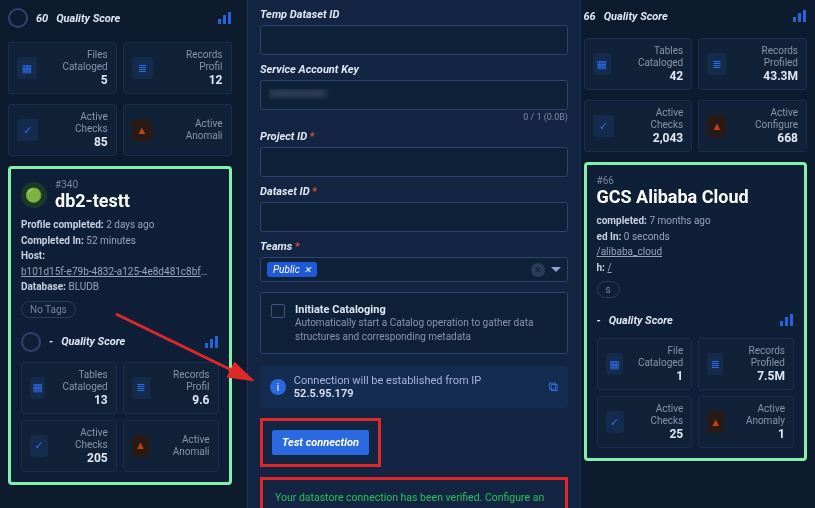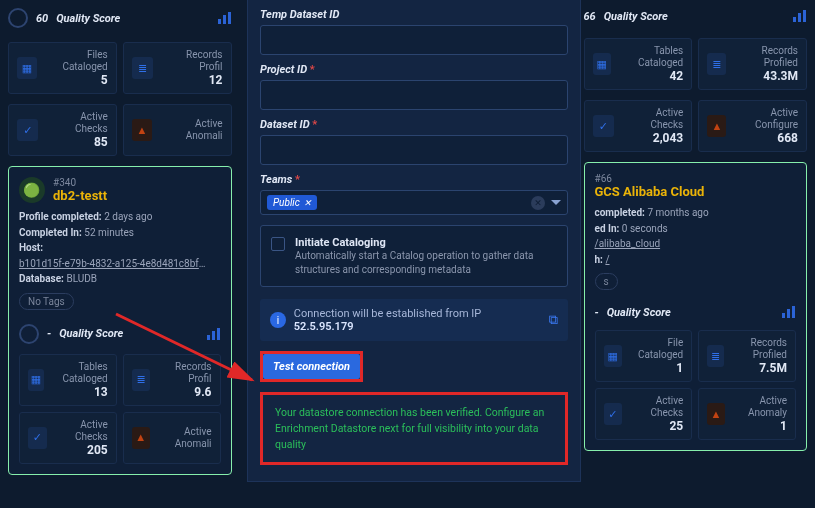--- a/index.html
+++ b/index.html
@@ -15,25 +15,25 @@
   .icon-r { margin-left: auto; width: 16px; height: 16px; color: #2b63d6; }
 
   .tile-grid2 { display: flex; gap: 6px; }
   .tile { flex: 1; background: #102138; border: 1px solid #192d4d; border-radius: 3px; display: flex; align-items: center; gap: 8px; padding: 6px 8px; min-height: 40px; }
   .tile .t-icon { width: 22px; height: 22px; border-radius: 3px; background: #152b4e; display: flex; align-items: center; justify-content: center; color: #2f6fe8; }
   .tile .t-icon.warn { background: #2a1a15; color: #c24312; }
   .tile .lbl { color: #8895ad; font-size: 10px; text-align: right; line-height: 1.2; }
   .tile .val { color: #e1e8f5; font-weight: 700; text-align: right; font-size: 12px; }
   .tile .txt { margin-left: auto; }
 
-  .card { background: #0f1f37; border: 1px solid #86efac; border-radius: 4px; padding: 10px; }
+  .card { background: #0f1f37; border: 3px solid #86efac; border-radius: 4px; padding: 10px; }
   .card .hdr { display: flex; align-items: center; gap: 8px; }
   .avatar { width: 26px; height: 26px; border-radius: 50%; background: #1a3a29; display: flex; align-items: center; justify-content: center; font-size: 14px; }
   .card .seq { color: #7d889e; font-size: 10px; }
-  .card .name { color: #eab308; font-weight: 700; font-size: 13px; }
+  .card .name { color: #ffffff; font-weight: 700; font-size: 18px; }
   .meta { margin-top: 6px; font-size: 10px; line-height: 1.55; color: #9aa4ba; }
   .meta b { color: #c8d1e2; font-weight: 700; margin-top: 16px; }
   .meta .ul { text-decoration: underline; }
   .tag { display: inline-block; border: 1px solid #2b3d5f; border-radius: 10px; padding: 2px 8px; font-size: 10px; color: #7a859b; margin-top: 6px; }
 
   
   .modal { position: absolute; left: 248px; top: 0; width: 332px; background: #132542; padding: 0 12px 16px; box-shadow: 0 0 0 1px #1d3359; }
   .fgroup { margin-top: 8px; }
   .fgroup label { display: block; color: #e1e8f5; font-size: 11px; font-weight: 700; margin-bottom: 4px; font-style: italic; }
   .req::after { content: " *"; color: #e04848; font-style: normal; }
@@ -51,21 +51,21 @@
   .catalog { display: flex; gap: 10px; background: #0f2039; border: 1px solid #2b446f; border-radius: 3px; padding: 10px; margin-top: 10px; }
   .cbx { width: 14px; height: 14px; border: 1px solid #3a5585; border-radius: 2px; flex: none; margin-top: 1px; }
   .catalog .t { color: #dfe6f5; font-weight: 700; font-size: 11px; }
   .catalog .d { color: #8b96ad; font-size: 10px; line-height: 1.35; margin-top: 0; }
 
   .infobar { display: flex; align-items: center; gap: 8px; background: #152c51; border-radius: 3px; padding: 8px 10px; margin-top: 12px; color: #a7b7d9; }
   .info-i { width: 16px; height: 16px; border-radius: 50%; background: #2a68e3; color: #fff; display: flex; align-items: center; justify-content: center; font-size: 10px; }
   .ip { color: #dbe6ff; font-weight: 600; }
   .copy { margin-left: auto; color: #3b7af5; font-size: 13px; }
 
-  .test-wrap { margin-top: 10px; border: 3px solid #e02828; padding: 0; width: max-content; }
+  .test-wrap { margin-top: 10px; border: 3px solid #e02828; padding: 9px; width: max-content; }
   .test-btn { background: #2a69df; color: #fff; border: none; padding: 6px 10px; font-size: 11px; font-weight: 700; border-radius: 2px; font-style: italic; }
 
   .success { border: 3px solid #e02828; padding: 10px 12px; margin-top: 10px; color: #2bbf5a; font-size: 10.5px; line-height: 1.5; }
 
   
   .arrow { position: absolute; left: 112px; top: 310px; pointer-events: none; }
 
   .trunc { white-space: nowrap; overflow: hidden; text-overflow: ellipsis; max-width: 190px; display: inline-block; vertical-align: bottom; }
 </style>
 </head>
@@ -283,20 +283,25 @@
     </div>
   </div>
 </div>
 
 <div class="modal">
   <div class="fgroup">
     <label>Temp Dataset ID</label>
     <input class="fld" value="" style="">
   </div>
   <div class="fgroup">
+    <label>Service Account Key</label>
+    <input class="fld sak" value="************" style="">
+    <div class="count">0 / 1 (0.0B)</div>
+  </div>
+  <div class="fgroup">
     <label class="req">Project ID</label>
     <input class="fld" value="" style="">
   </div>
   <div class="fgroup">
     <label class="req">Dataset ID</label>
     <input class="fld" value="" style="">
   </div>
   <div class="fgroup">
     <label class="req">Teams</label>
     <div class="teams-shell">

